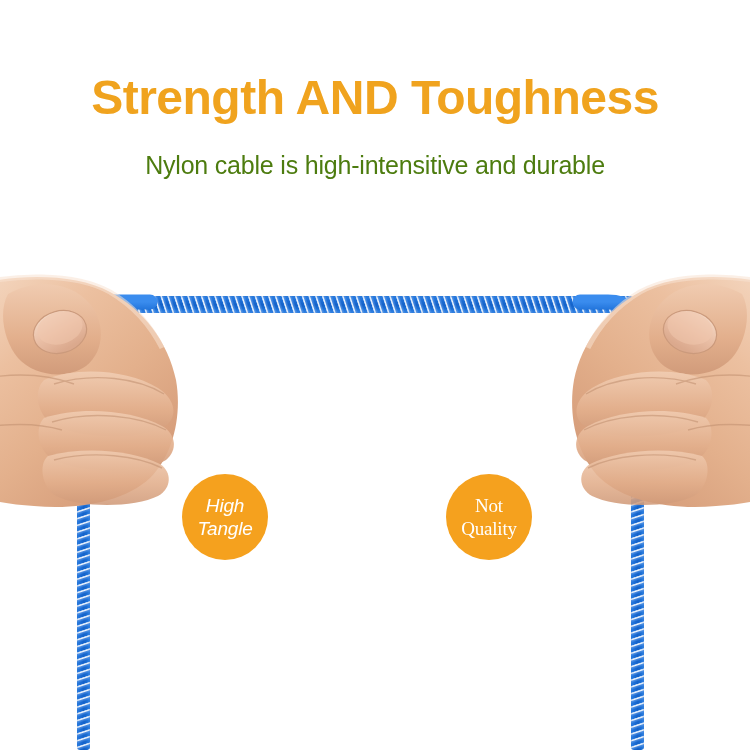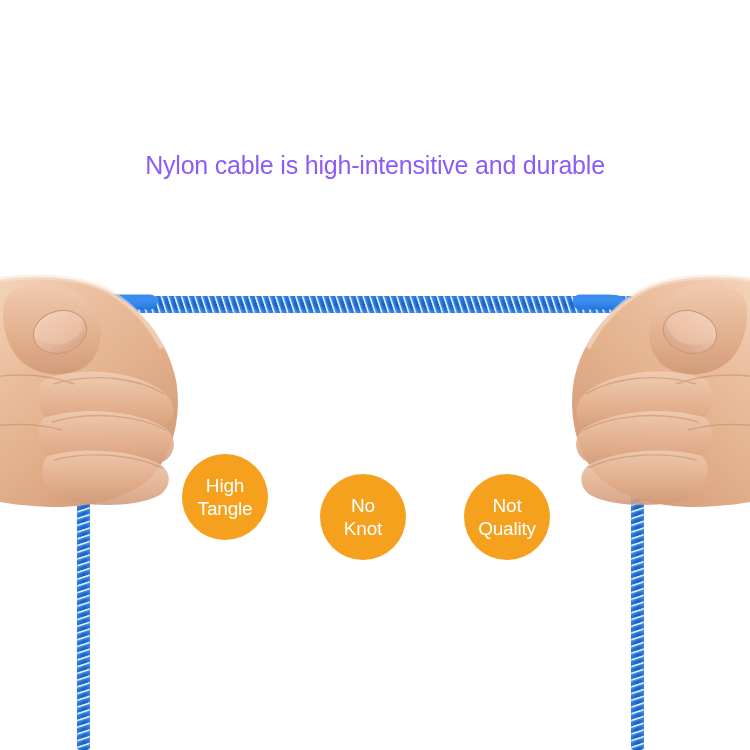--- a/index.html
+++ b/index.html
@@ -36,21 +36,21 @@
   }
   .subhead {
     position: absolute;
     left: 0;
     top: 150px;
     width: 750px;
     text-align: center;
     font-size: 25px;
     font-weight: 400;
     letter-spacing: -0.2px;
-    color: #8b5cf6;
+    color: #4d7c0f;
     line-height: 1.2;
     white-space: nowrap;
   }
 
   
   .cable-layer {
     position: absolute;
     left: 0;
     top: 0;
     width: 750px;
@@ -107,29 +107,30 @@
     align-items: center;
     justify-content: center;
     font-size: 19px;
     font-weight: 400;
     line-height: 1.22;
     text-align: center;
     letter-spacing: -0.2px;
   }
   .badge span { display: block; }
 
-  .badge-1 { left: 182px; top: 454px; width: 86px; height: 86px; }
+  .badge-1 { left: 182px; top: 474px; width: 86px; height: 86px; font-style: italic; }
   .badge-2 { left: 320px; top: 474px; width: 86px; height: 86px; }
-  .badge-3 { left: 464px; top: 474px; width: 86px; height: 86px; }
+  .badge-3 { left: 446px; top: 474px; width: 86px; height: 86px; font-family: Liberation Serif, serif; }
 </style>
 </head>
 <body>
 
 <div id="poster">
 
+  <div class="headline">Strength AND Toughness</div>
 
   <div class="subhead">Nylon cable is high-intensitive and durable</div>
 
   <div class="cable-layer">
 
     <div class="cable-seg cable-h" style="left:96px; top:296px; width:560px; height:17px;"></div>
 
     <div class="cable-seg cable-v" style="left:77px; top:300px; width:13px; height:450px;"></div>
 
     <div class="cable-seg cable-v" style="left:631px; top:300px; width:13px; height:450px;"></div>
@@ -269,23 +270,19 @@
     </g>
 
     <path d="M -10 18 C 28 6, 92 4, 128 24 C 150 37, 168 56, 180 80" fill="none" stroke="#f7e2d2" stroke-width="5" opacity="0.55"></path>
   </svg>
 
   <div class="badge badge-1">
     <span>High</span>
     <span>Tangle</span>
   </div>
 
-  <div class="badge badge-2">
-    <span>No</span>
-    <span>Knot</span>
-  </div>
 
   <div class="badge badge-3">
     <span>Not</span>
     <span>Quality</span>
   </div>
 
 </div>
 
 </body></html>

